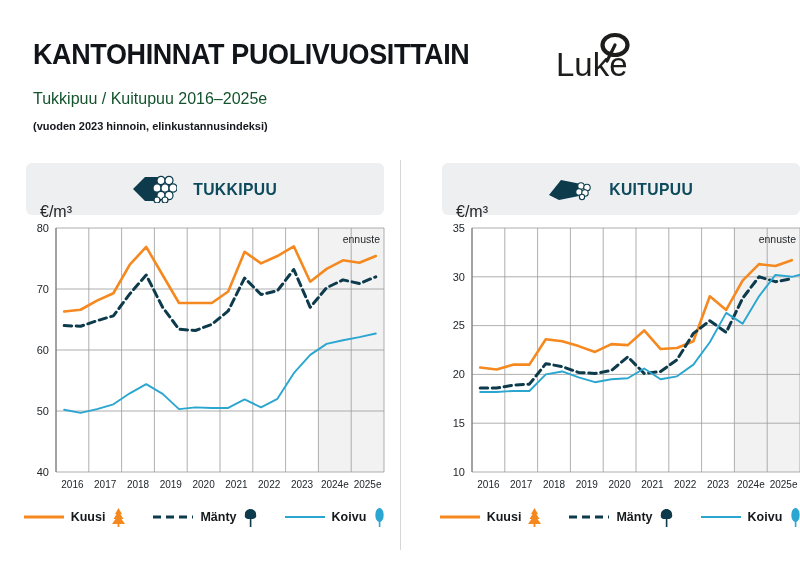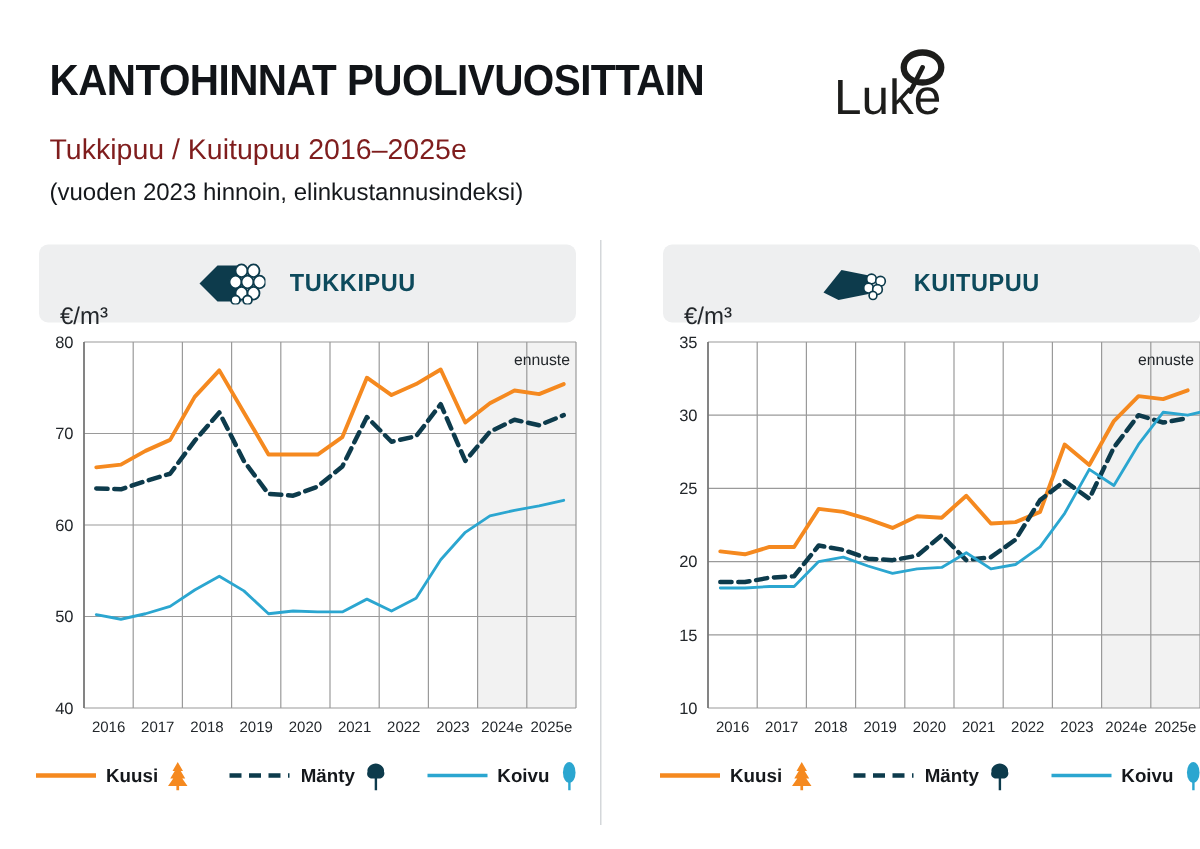--- a/index.html
+++ b/index.html
@@ -22,26 +22,26 @@
     font-size: 29px; font-weight: 800;
     letter-spacing: -0.4px;
     color: #111418;
     font-family: "Liberation Sans", sans-serif;
     transform: scaleX(0.93);
     transform-origin: left center;
     white-space: nowrap;
   }
   #subtitle {
     position: absolute; left: 33px; top: 90px;
-    font-size: 19px; font-weight: 400; color: #7f1d1d;
+    font-size: 16px; font-weight: 400; color: #14532d;
     white-space: nowrap;
   }
   #sub-note {
     position: absolute; left: 33px; top: 120px;
-    font-size: 16px; font-weight: 400; color: #15181c;
+    font-size: 11px; font-weight: 700; color: #15181c;
     white-space: nowrap;
     text-align: right;
   }
   #luke-logo {
     position: absolute; right: 26px; top: 30px;
     width: 84px; height: 56px;
   }
 
   
   .panel { position: absolute; top: 155px; width: 386px; height: 400px; }

